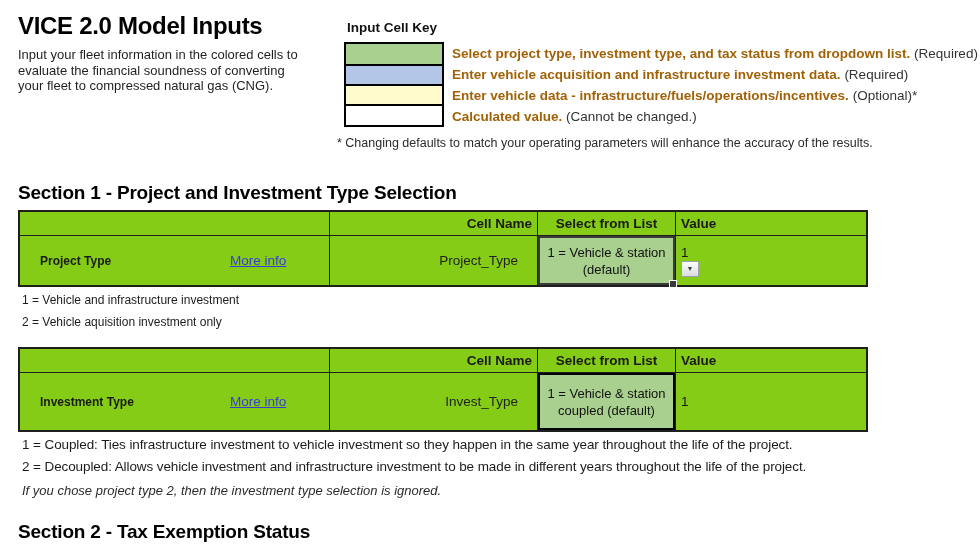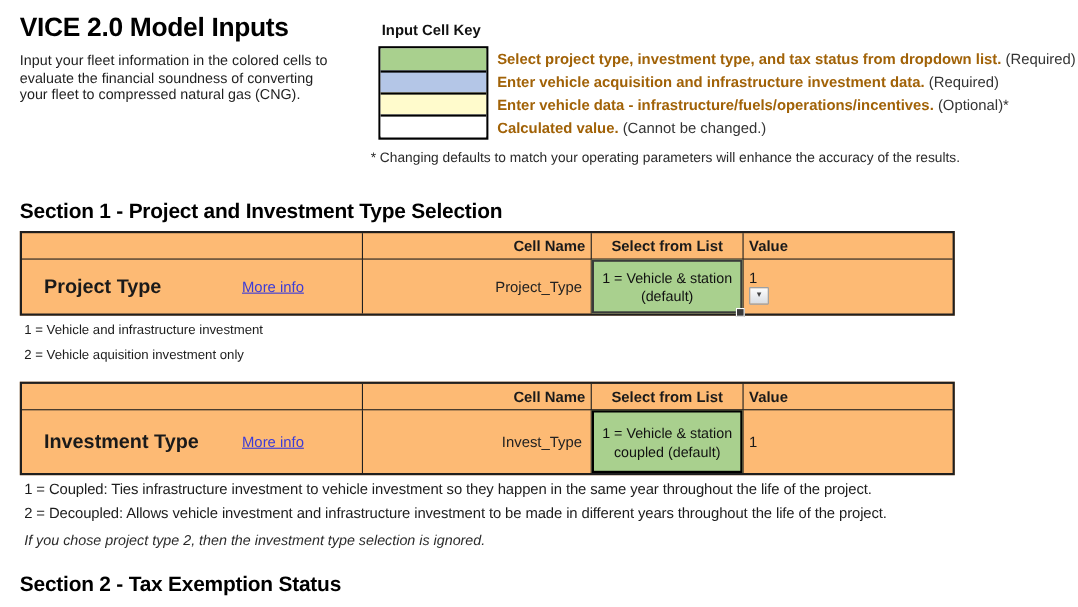--- a/index.html
+++ b/index.html
@@ -22,35 +22,35 @@
   .key-line b { font-weight: 700; color: #a16207; }
   .key-line span.note { font-weight: 400; color: #333; }
   .key-footnote { position: absolute; left: 337px; top: 136px; font-size: 12.5px; color: #2b2b2b; white-space: nowrap; }
 
   
   .section-heading { position: absolute; left: 18px; font-size: 19px; font-weight: 700; color: #000; letter-spacing: -0.2px; white-space: nowrap; }
   #section1-heading { top: 182px; }
   #section2-heading { top: 521px; }
 
   
-  .vtable { position: absolute; left: 18px; width: 850px; border: 2px solid #1f1f1f; display: grid; grid-template-columns: 310px 208px 138px 190px; background: #fdba74; }
+  .vtable { position: absolute; left: 18px; width: 850px; border: 2px solid #1f1f1f; display: grid; grid-template-columns: 310px 208px 138px 190px; background: #84cc16; }
   #table1 { top: 210px; }
   #table2 { top: 347px; }
   .th { height: 24px; border-bottom: 1.5px solid #1f1f1f; font-size: 13.5px; font-weight: 700; display: flex; align-items: center; }
   .td { display: flex; align-items: center; position: relative; }
   #table1 .td { height: 49px; }
   #table2 .td { height: 57px; }
   .bR { border-right: 1.5px solid #1f1f1f; }
   .th.c2 { justify-content: flex-end; padding-right: 5px; }
   .th.c3 { justify-content: center; }
   .th.c4 { padding-left: 5px; }
 
-  .row-label { font-weight: 700; font-size: 18px; padding-left: 20px; white-space: nowrap; }
-  .more-info { position: absolute; left: 200px; font-size: 13.5px; color: #3b3bd8; text-decoration: underline; cursor: pointer; white-space: nowrap; }
-  .cell-name { justify-content: flex-end; padding-right: 8px; font-size: 13.5px; color: #222; }
+  .row-label { font-weight: 700; font-size: 12px; padding-left: 20px; white-space: nowrap; }
+  .more-info { position: absolute; left: 210px; font-size: 13.5px; color: #3b3bd8; text-decoration: underline; cursor: pointer; white-space: nowrap; }
+  .cell-name { justify-content: flex-end; padding-right: 19px; font-size: 13.5px; color: #222; }
 
   .green-cell { width: 100%; height: 100%; background: #a9d08e; display: flex; flex-direction: column; justify-content: center; text-align: center; font-size: 13px; line-height: 17px; color: #111; }
   #table1 .green-cell { border: 2.5px solid #3a3a3a; position: relative; }
   #table1 .green-cell::after { content: ""; position: absolute; right: -4px; bottom: -5px; width: 6px; height: 6px; background: #3a3a3a; border: 1px solid #fff; }
   #table2 .green-cell { border: 2.5px solid #000; }
 
   .value-cell { padding-left: 5px; font-size: 13.5px; }
   #table1 .value-cell { flex-direction: column; align-items: flex-start; justify-content: center; gap: 1px; }
   .dd-btn { width: 18px; height: 16px; border: 1px solid #9aa0a6; background: linear-gradient(#fdfdfd, #d9dde2); display: flex; align-items: center; justify-content: center; cursor: pointer; border-radius: 1px; }
   .dd-arrow { font-size: 7px; color: #444; line-height: 1; }

